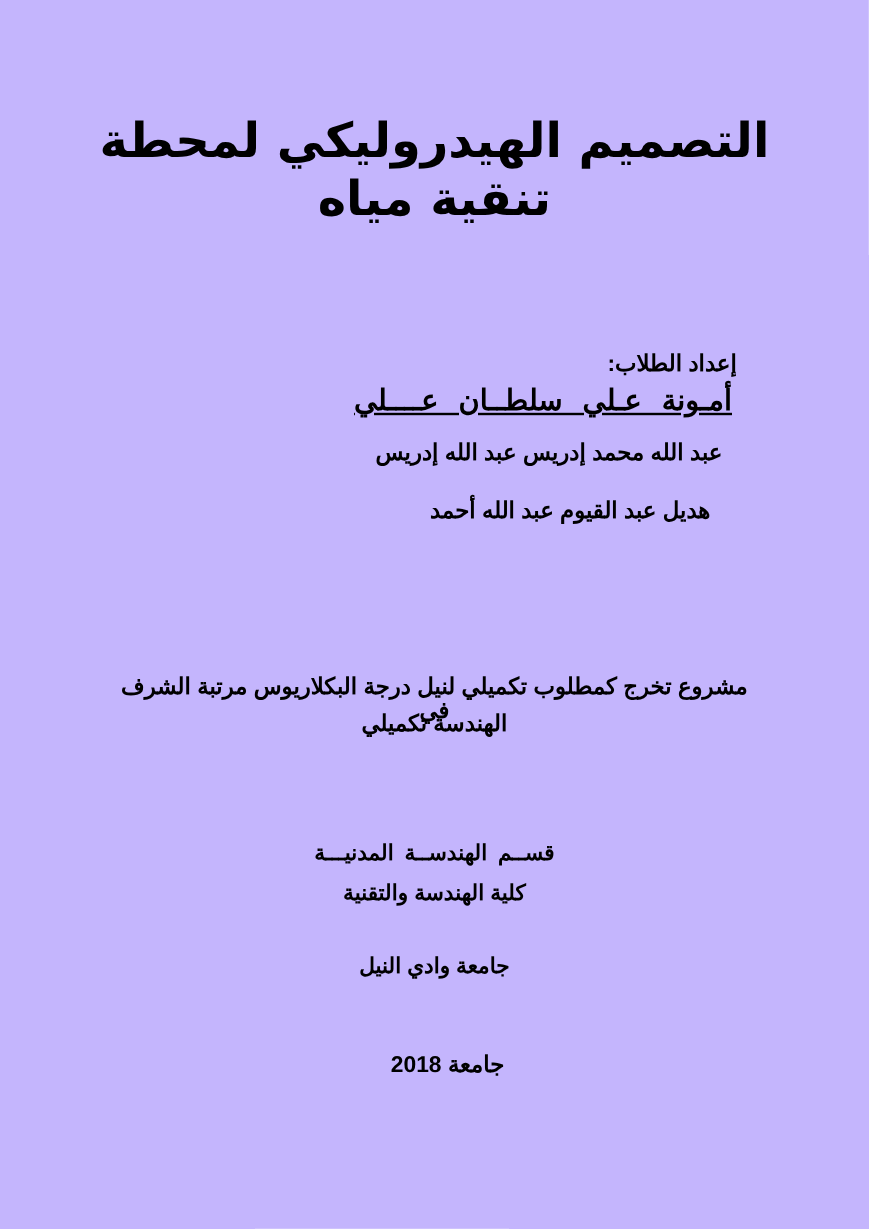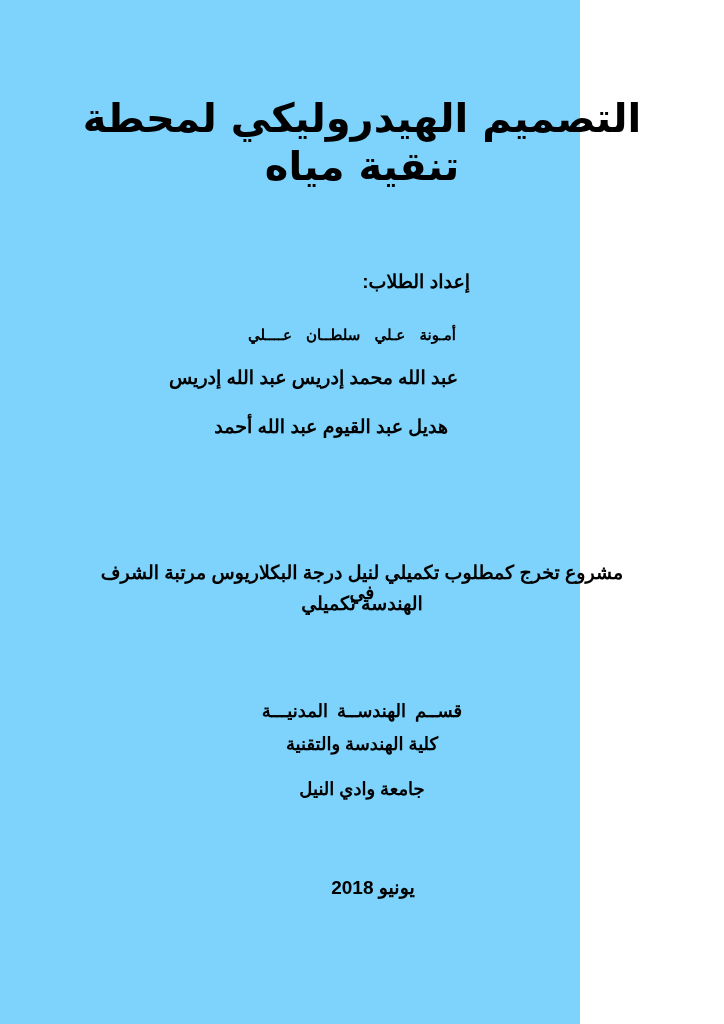--- a/index.html
+++ b/index.html
@@ -11,54 +11,54 @@
       width: 724px;
       height: 1024px;
       position: relative;
       overflow: hidden;
       color: #000000;
       font-family: "DejaVu Sans", "Liberation Sans", sans-serif;
     }
     .page {
       position: absolute;
       left: 0; top: 0;
-      width: 580px;
+      width: 724px;
       height: 1024px;
-      background: #7dd3fc;
+      background: #c4b5fd;
     }
     .title {
       position: absolute;
       left: 80px;
       width: 564px;
       text-align: center;
       font-weight: bold;
       font-size: 40px;
       line-height: 48px;
       letter-spacing: 0px;
       font-family: "DejaVu Sans", sans-serif;
     }
     .title.l1 { top: 94px; }
     .title.l2 { top: 146px; }
 
     .label {
       position: absolute;
       right: 110px;
-      top: 268px;
+      top: 290px;
       font-weight: bold;
       font-size: 19px;
       line-height: 28px;
       font-family: "Liberation Sans", sans-serif;
     }
     .name {
       position: absolute;
       font-weight: bold;
       font-family: "Liberation Sans", sans-serif;
       white-space: nowrap;
     }
-    .name.n1 { right: 124px; top: 318px; font-size: 15px; line-height: 34px; word-spacing: 10px; }
+    .name.n1 { right: 114px; top: 318px; font-size: 24px; line-height: 34px; word-spacing: 10px; text-decoration: underline; }
     .name.n2 { right: 122px; top: 363px; font-size: 19px; line-height: 30px; }
     .name.n3 { right: 132px; top: 412px; font-size: 19px; line-height: 30px; }
 
     .statement {
       position: absolute;
       left: 90px;
       width: 544px;
       text-align: center;
       font-weight: bold;
       font-size: 19px;
@@ -73,21 +73,21 @@
       left: 90px;
       width: 544px;
       text-align: center;
       font-weight: bold;
       font-size: 18px;
       line-height: 28px;
       font-family: "Liberation Sans", sans-serif;
     }
     .inst.i1 { top: 697px; word-spacing: 4px; }
     .inst.i2 { top: 730px; }
-    .inst.i3 { top: 775px; }
+    .inst.i3 { top: 791px; }
 
     .date {
       position: absolute;
       left: 90px;
       width: 544px;
       text-align: center;
       font-weight: bold;
       font-size: 19px;
       line-height: 28px;
       top: 874px;
@@ -109,17 +109,17 @@
   <div class="name n3">هديل عبد القيوم عبد الله أحمد</div>
 
   <div class="statement s1">مشروع تخرج كمطلوب تكميلي لنيل درجة البكلاريوس مرتبة الشرف في</div>
   <div class="statement s2">الهندسة تكميلي</div>
 
   <div class="inst i2">كلية الهندسة والتقنية</div>
   <div class="inst i1">قســم الهندســة المدنيـــة</div>
   <div class="inst i3">جامعة وادي النيل</div>
 
   <div class="date">
-    <span>يونيو</span>
+    <span>جامعة</span>
     <span class="year">2018</span>
   </div>
 
 </div>
 
 </body></html>

